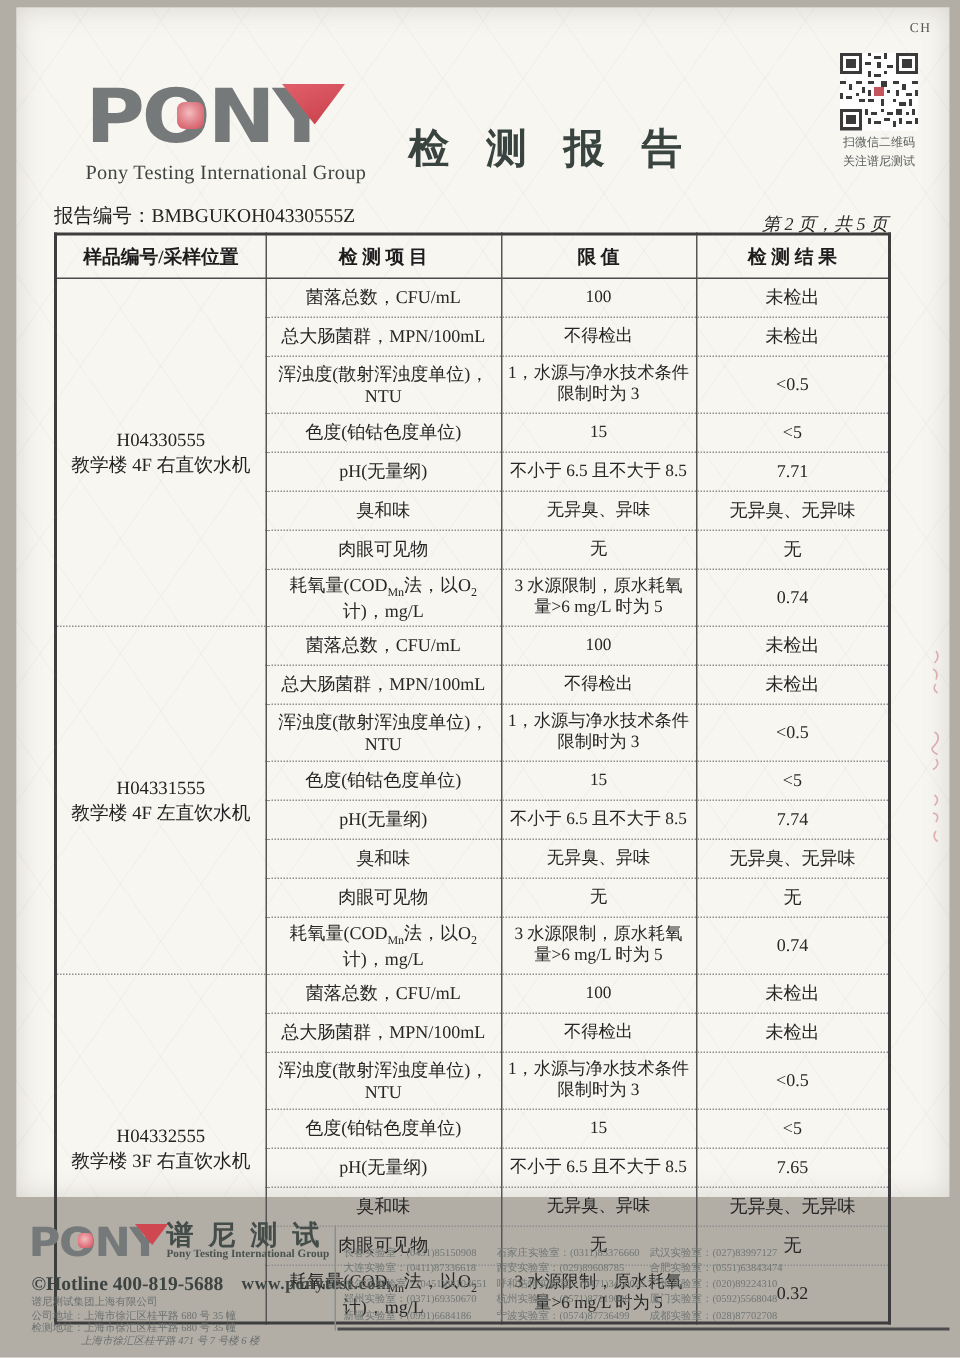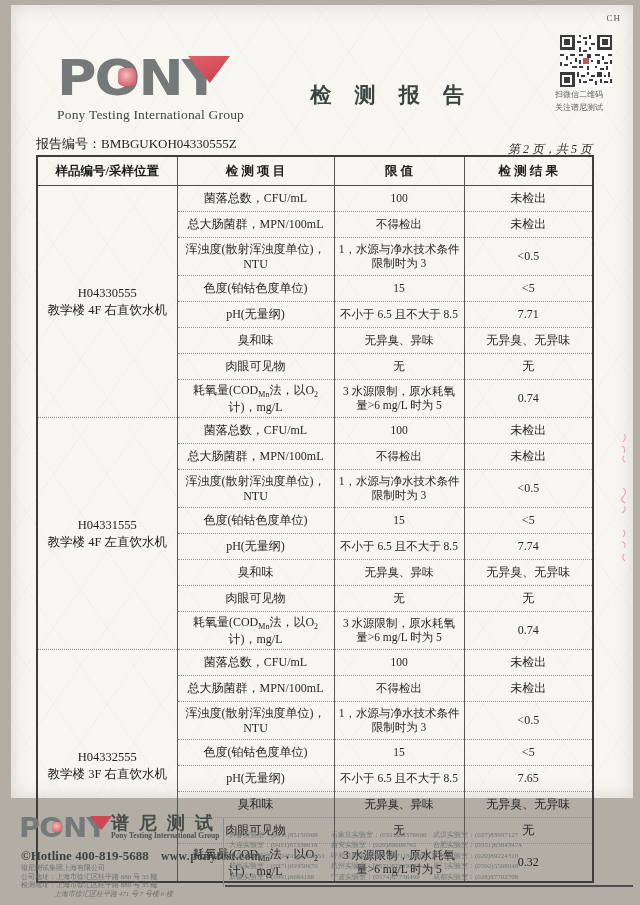--- a/index.html
+++ b/index.html
@@ -32,24 +32,24 @@
     position:absolute;left:61px;top:13px;width:18px;height:18px;border-radius:5px;
     background:radial-gradient(circle at 45% 40%,#f4bcc0 0%,#e2858d 45%,#d24c57 100%);
   }
   .y-tri{
     position:absolute;left:131px;top:1px;width:42px;height:27px;
     background:linear-gradient(160deg,#e2606a,#c63f4b);
     clip-path:polygon(0 0,100% 0,52% 100%);
   }
   .logo-sub{margin-top:4px;font-size:13.5px;color:#3f4543;letter-spacing:.2px;}
   .report-title{
-    position:absolute;left:252px;top:76px;width:210px;text-align:right;
-    font-size:21px;font-weight:600;color:#39433f;letter-spacing:9px;white-space:nowrap;
-  }
-  .qr-wrap{position:absolute;right:16px;top:30px;width:62px;}
+    position:absolute;left:252px;top:76px;width:210px;text-align:center;
+    font-size:27px;font-weight:600;color:#39433f;letter-spacing:9px;white-space:nowrap;
+  }
+  .qr-wrap{position:absolute;right:16px;top:30px;width:62px;text-align:center;}
   .qr{width:52px;height:52px;display:block;margin:0 auto;}
   .qr-caption{margin-top:3px;font-size:8px;line-height:10px;color:#5a5f5e;white-space:nowrap;}
   .report-line{position:absolute;left:25px;right:41px;top:130px;height:18px;font-size:13px;color:#222;}
   .report-no{position:absolute;left:0;top:0;}
   .page-info{position:absolute;right:0;top:6px;font-size:12px;color:#2a2a2a;font-style:italic;}
   
   table.results{
     position:absolute;left:25px;top:150px;width:556px;
     border-collapse:collapse;table-layout:fixed;
     border:2px solid #3d3d3d;

